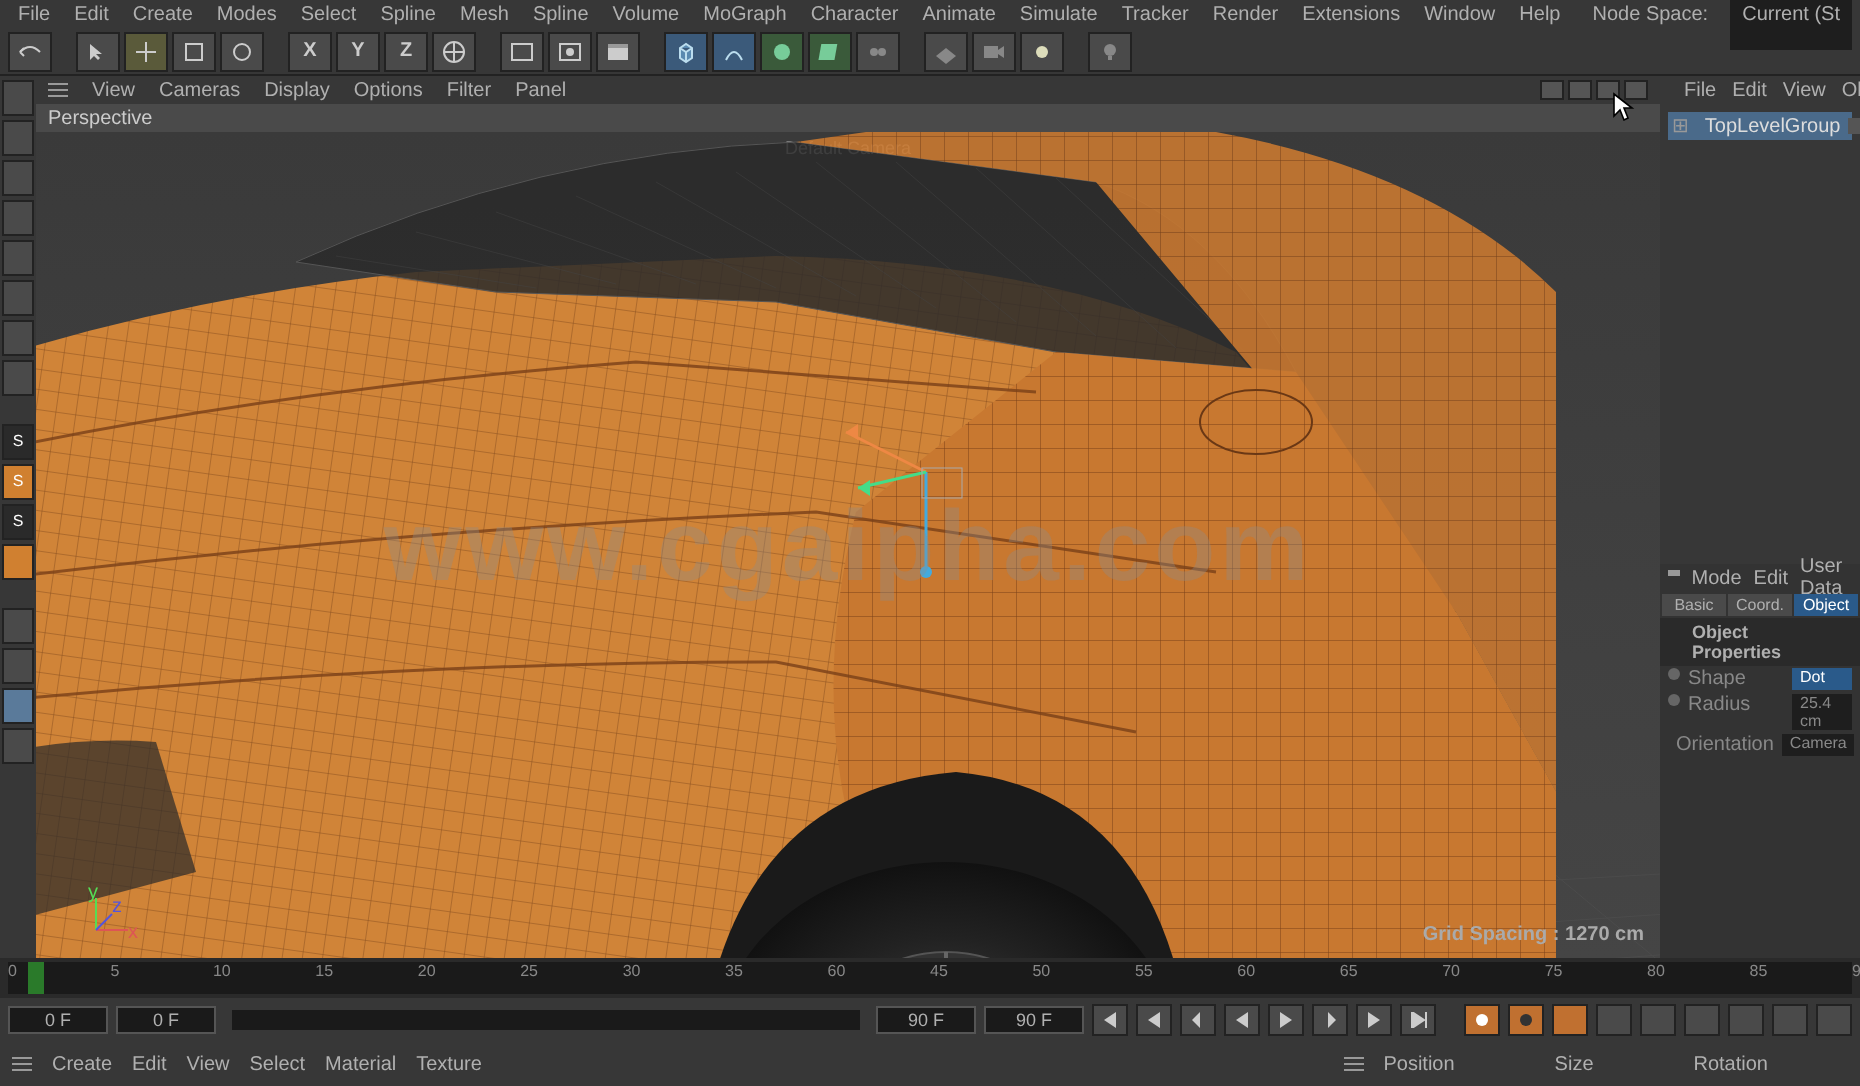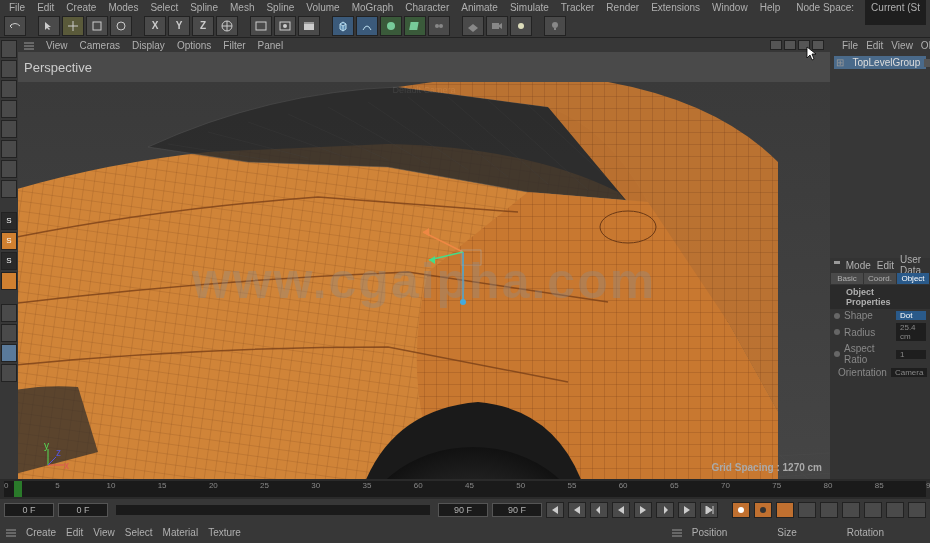--- a/index.html
+++ b/index.html
@@ -16,21 +16,21 @@
 .sep{width:8px}
 .main{display:flex;height:calc(100% - 14px - 24px - 64px)}
 .leftbar{width:18px;background:#373737;display:flex;flex-direction:column;gap:2px;padding-top:2px}
 .lbtn{width:16px;height:18px;margin-left:1px;background:#4a4a4a;border:1px solid #222}
 .lbtn.orange{background:#d08030}
 .lbtn.sel{background:#5a7a9a}
 .viewport-wrap{flex:1;display:flex;flex-direction:column}
 .vpmenu{height:14px;background:#373737;display:flex;align-items:center;padding:0 6px;gap:12px}
 .vpmenu .right{margin-left:auto;display:flex;gap:2px}
 .vpicon{width:12px;height:10px;background:#555;border:1px solid #222}
-.vplabel{height:30px;background:#4a4a4a;padding:0 6px;display:flex;align-items:center;font-size:13px;color:#ccc}
+.vplabel{height:14px;background:#4a4a4a;padding:0 6px;display:flex;align-items:center;font-size:10px;color:#ccc}
 .viewport{flex:1;background:linear-gradient(180deg,#3a3a3a 0%,#454545 100%);position:relative;overflow:hidden}
 .car{position:absolute;left:-50px;top:-10px;width:880px;height:490px}
 .grid-spacing{position:absolute;right:8px;bottom:6px;font-size:10px;color:#aaa;font-weight:bold}
 .cam-label{position:absolute;left:50%;top:2px;transform:translateX(-50%);background:#3a3a3a;padding:1px 8px;font-size:9px}
 .axis{position:absolute;left:24px;bottom:8px;width:28px;height:28px}
 .watermark{position:absolute;left:50%;top:50%;transform:translate(-50%,-50%);font-size:50px;color:rgba(140,140,140,0.35);font-weight:bold;letter-spacing:2px;white-space:nowrap}
 .rightpanel{width:100px;background:#373737;display:flex;flex-direction:column}
 .rpmenu{height:14px;display:flex;align-items:center;gap:8px;padding:0 4px;font-size:9px}
 .rpmenu .hamb{width:10px;height:8px;display:flex;flex-direction:column;justify-content:space-between}
 .rpmenu .hamb div{height:1px;background:#999}
@@ -40,21 +40,21 @@
 .obj-item .trail{margin-left:auto;display:flex;gap:2px}
 .obj-item .trail div{width:8px;height:8px;background:#555}
 .attr-panel{margin-top:auto;background:#333}
 .attr-menu{height:14px;display:flex;align-items:center;gap:6px;padding:0 4px;font-size:9px}
 .attr-title{background:#2a2a2a;padding:2px 4px;display:flex;align-items:center;gap:4px;font-size:9px}
 .attr-title .icon{width:10px;height:10px;background:#999}
 .attr-tabs{display:flex;gap:1px;padding:1px}
 .attr-tab{flex:1;background:#4a4a4a;text-align:center;padding:1px 0;font-size:8px}
 .attr-tab.active{background:#2a5a8a;color:#fff}
 .attr-section{padding:2px 16px;font-size:9px;font-weight:bold;background:#2a2a2a}
-.attr-row{display:flex;align-items:center;padding:1px 4px;gap:4px;font-size:9px}
+.attr-row{display:flex;padding:1px 4px;gap:4px;font-size:9px}
 .attr-row .dot{width:6px;height:6px;border-radius:50%;background:#666}
 .attr-row .label{flex:0 0 48px;color:#888}
 .attr-row .val{background:#1e1e1e;padding:0 4px;flex:1;color:#888;font-size:8px}
 .attr-row .val.sel{background:#2a5a8a;color:#fff}
 .timeline{height:20px;background:#2a2a2a;position:relative;display:flex;align-items:center}
 .tl-ruler{flex:1;height:16px;background:#1a1a1a;position:relative;margin:0 4px}
 .tick{position:absolute;top:0;font-size:8px;color:#888}
 .playhead{position:absolute;left:10px;top:0;width:8px;height:16px;background:#2a7a2a}
 .timectl{height:22px;background:#373737;display:flex;align-items:center;padding:2px 4px;gap:4px}
 .timefield{width:50px;height:14px;background:#1a1a1a;border:1px solid #555;text-align:center;font-size:9px;line-height:12px}
@@ -389,25 +389,20 @@
         <div class="label">Shape</div>
         <div class="val sel">Dot</div>
       </div>
       <div class="attr-row">
         <div class="dot"></div>
         <div class="label">Radius</div>
         <div class="val">25.4 cm</div>
       </div>
       <div class="attr-row">
         <div class="dot"></div>
-        <div class="label">Aspect Ratio</div>
-        <div class="val">1</div>
-      </div>
-      <div class="attr-row">
-        <div class="dot"></div>
         <div class="label">Orientation</div>
         <div class="val">Camera</div>
       </div>
       <div style="height:100px"></div>
     </div>
   </div>
 </div>
 
 <div class="timeline">
   <div class="tl-ruler">

